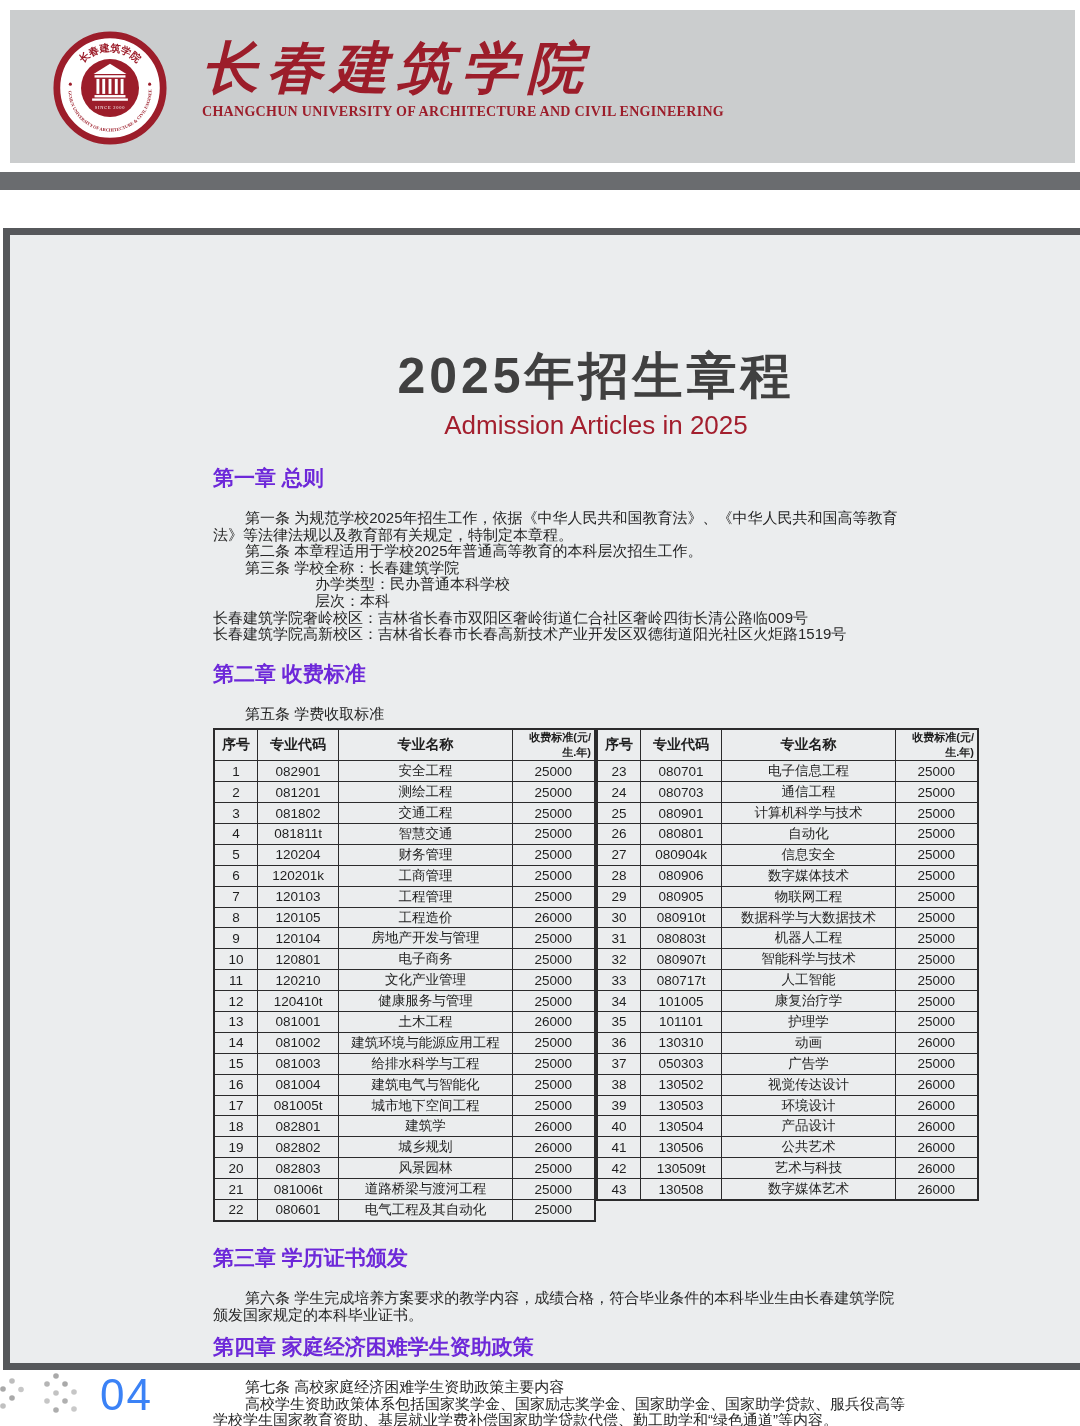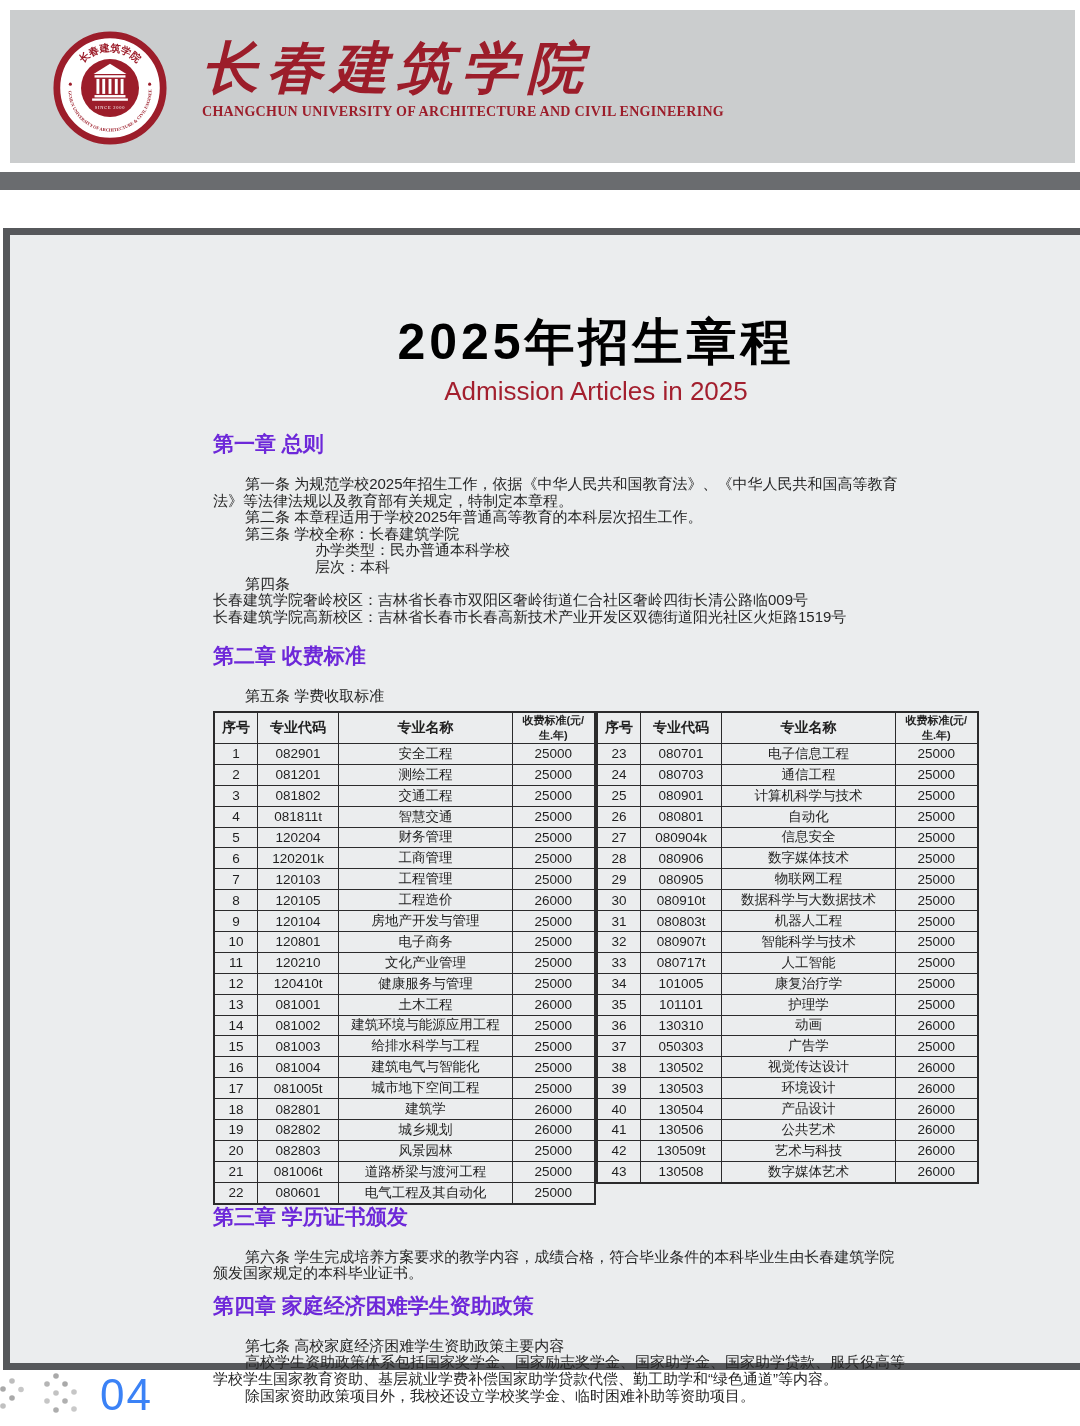--- a/index.html
+++ b/index.html
@@ -16,43 +16,43 @@
   .brand-en{margin-top:4px;font-family:"Liberation Serif",serif;font-weight:bold;
             font-size:14px;letter-spacing:0.3px;color:#9c1d2a;white-space:nowrap;}
 
   .divider-bar{position:absolute;left:0;top:172px;width:1080px;height:18px;background:#6a6c6f;}
 
   
   .panel{position:absolute;left:3px;top:228px;width:1083px;height:1128px;
          background:#ebedee;border:7px solid #56585b;}
   .doc-inner{position:absolute;left:203px;top:0;width:766px;}
 
-  .doc-title{margin-top:78px;text-align:center;font-size:50px;line-height:58px;
-             font-weight:bold;letter-spacing:4px;color:#000000;}
+  .doc-title{margin-top:112px;text-align:center;font-size:50px;line-height:58px;
+             font-weight:bold;letter-spacing:4px;color:#404040;}
   .doc-subtitle{margin-top:5px;text-align:center;font-size:26px;line-height:30px;
                 color:#a31f2e;font-weight:normal;}
 
   .chap-heading{margin:0;font-size:21px;line-height:24px;font-weight:bold;color:#6d28d9;white-space:nowrap;}
   .mt-ch1{margin-top:26px;}
   .mt-ch2{margin-top:19px;}
-  .mt-ch3{}
+  .mt-ch3{margin-top:24px;}
   .mt-ch4{margin-top:12px;}
 
   .para{margin-top:20px;}
   .line{font-size:15px;line-height:16.6px;color:#262626;white-space:nowrap;}
   .ind0{padding-left:0;}
   .ind1{padding-left:32px;}
   .ind5{padding-left:102px;}
 
   
   .tables{display:flex;align-items:flex-start;gap:0;margin-top:6px;}
   table.fee{border-collapse:collapse;border:2px solid #2b2b2c;}
   .fee th,.fee td{border:1px solid #2b2b2c;text-align:center;padding:0 3px;color:#1f1f1f;}
   .fee th{font-size:14px;font-weight:bold;height:24px;}
-  .fee th.small{font-size:11px;font-weight:bold;}
+  .fee th.small{font-size:11px;font-weight:bold;text-align:right;}
   .fee td{font-size:13.5px;height:19.9px;}
   col.c-no{width:44px;}col.c-code{width:82px;}col.c-name{width:178px;}col.c-fee{width:84px;}
 
   
   .dots{position:absolute;left:0;top:1372px;}
   .page-num{position:absolute;left:100px;top:1372px;font-size:44px;line-height:46px;
             color:#3b82f6;letter-spacing:2px;}
 </style>
 </head>
 <body>
@@ -108,21 +108,20 @@
           <div class="line ind0">法》等法律法规以及教育部有关规定，特制定本章程。</div>
 
           <div class="line ind1">第二条  本章程适用于学校2025年普通高等教育的本科层次招生工作。</div>
 
           <div class="line ind1">第三条  学校全称：长春建筑学院</div>
 
           <div class="line ind5">办学类型：民办普通本科学校</div>
 
           <div class="line ind5">层次：本科</div>
 
-          <div class="line ind1">第四条</div>
 
           <div class="line ind0">长春建筑学院奢岭校区：吉林省长春市双阳区奢岭街道仁合社区奢岭四街长清公路临009号</div>
 
           <div class="line ind0">长春建筑学院高新校区：吉林省长春市长春高新技术产业开发区双德街道阳光社区火炬路1519号</div>
         </div>
 
       <h2 class="chap-heading mt-ch2">第二章 收费标准</h2>
       <div class="para">
 
           <div class="line ind1">第五条 学费收取标准</div>

